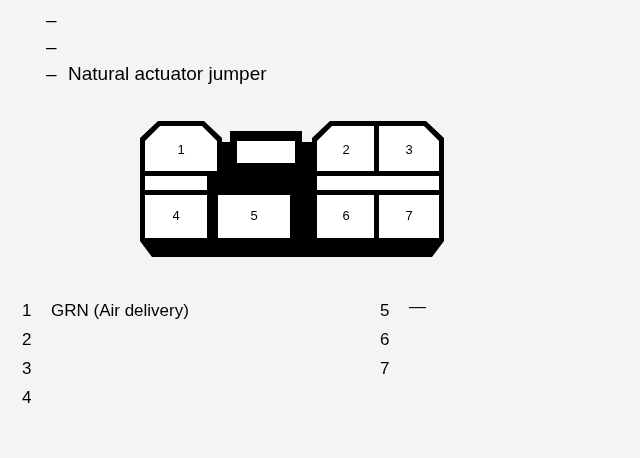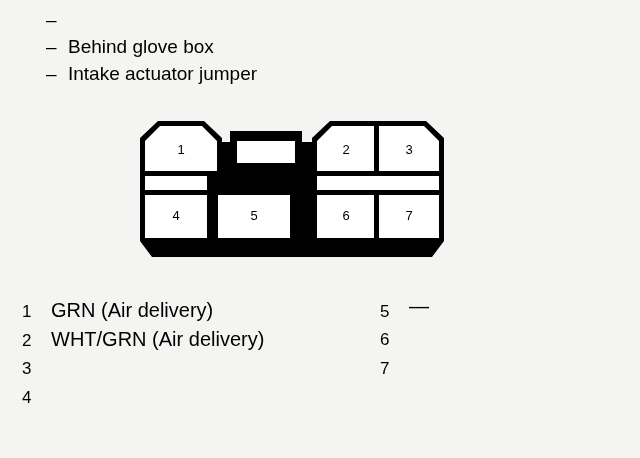--- a/index.html
+++ b/index.html
@@ -78,44 +78,43 @@
     display: flex;
     align-items: baseline;
     height: 29px;
   }
   .legend-num {
     flex: 0 0 29px;
     font-size: 17px;
     line-height: 29px;
   }
   .legend-label {
-    font-size: 20px;
+    font-size: 17px;
     line-height: 29px;
     white-space: nowrap;
   }
   .legend-label.is-dash {
     position: relative;
     top: -4px;
     letter-spacing: -1px;
   }
 </style>
 </head>
 <body>
 
 <div id="bullet-list">
   <div class="bullet-row">
     <span class="bullet-dash">–</span>
   </div>
   <div class="bullet-row">
     <span class="bullet-dash">–</span>
-    <span class="bullet-text">Behind glove box</span>
   </div>
   <div class="bullet-row">
     <span class="bullet-dash">–</span>
-    <span class="bullet-text">Intake actuator jumper</span>
+    <span class="bullet-text">Natural actuator jumper</span>
   </div>
 </div>
 
 <div id="connector-diagram">
   <svg width="312" height="142" viewBox="0 0 312 142" xmlns="http://www.w3.org/2000/svg">
 
     <path fill="#000000" d="M 4 19
              L 22 2
              L 68 2
              L 86 19
@@ -164,21 +163,20 @@
 
 <div id="pin-legend">
 
   <div class="legend-col" id="legend-col-left">
     <div class="legend-row">
       <span class="legend-num">1</span>
       <span class="legend-label">GRN (Air delivery)</span>
     </div>
     <div class="legend-row">
       <span class="legend-num">2</span>
-      <span class="legend-label">WHT/GRN (Air delivery)</span>
     </div>
     <div class="legend-row">
       <span class="legend-num">3</span>
     </div>
     <div class="legend-row">
       <span class="legend-num">4</span>
     </div>
   </div>
 
   <div class="legend-col" id="legend-col-right">

